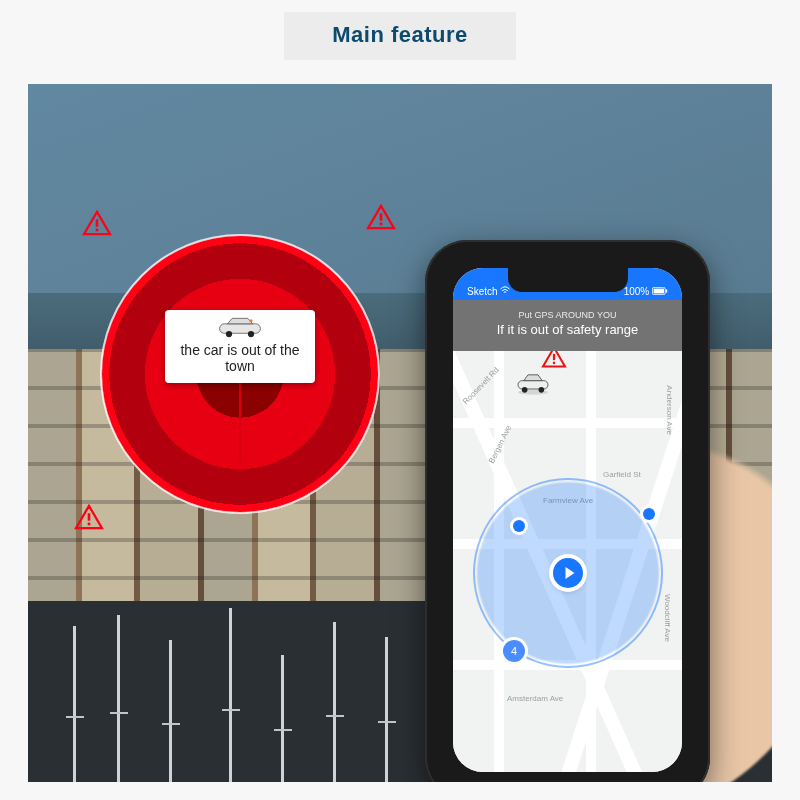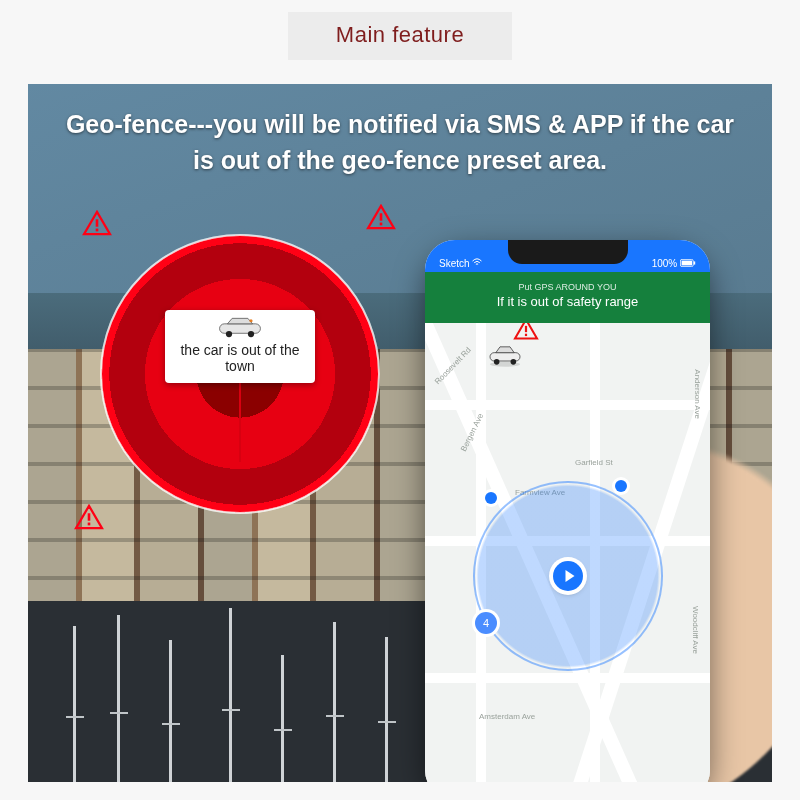--- a/index.html
+++ b/index.html
@@ -16,22 +16,22 @@
     width: 100%;
     padding-top: 12px;
     display: flex;
     justify-content: center;
   }
   .header-box {
     background: #ececec;
     padding: 10px 48px 12px;
     font-size: 22px;
     letter-spacing: 0.5px;
-    color: #7f1d1d;
-    font-weight: 400;
+    color: #0c4a6e;
+    font-weight: 700;
   }
 
   
   .panel {
     position: absolute;
     left: 28px;
     right: 28px;
     top: 84px;
     bottom: 18px;
     overflow: hidden;
@@ -137,21 +137,21 @@
     filter: blur(1px);
     border-radius:50%;
     transform: rotate(-12deg);
   }
   .phone {
     position:absolute;
     right:62px; top:156px;
     width:285px; height:560px;
     background:#1a1a1a;
     border-radius:42px;
-    padding:0;
+    padding:28px;
     box-shadow: 0 10px 30px rgba(0,0,0,0.5), inset 0 0 0 2px #2e2e2e;
   }
   .phone-screen{
     position:relative;
     width:100%; height:100%;
     background:#fff;
     border-radius:30px;
     overflow:hidden;
   }
   .notch{
@@ -160,21 +160,21 @@
     border-bottom-left-radius:14px; border-bottom-right-radius:14px;
     z-index:30;
   }
   .statusbar{
     height:32px; background:#1976ff;
     display:flex; justify-content:space-between; align-items:flex-end;
     padding:0 14px 3px; font-size:10px; color:#fff; font-weight:500;
     position:relative; z-index:20;
   }
   .appbar{
-    background:#15803d; color:#fff;
+    background:#737373; color:#fff;
     text-align:center; font-size:13px;
     padding:10px 8px 14px;
     position:relative; z-index:20;
   }
   .appbar-sub{
     font-size:9px; opacity:.85; display:block; margin-bottom:2px;
   }
 
   
   .phone-map{
@@ -242,21 +242,20 @@
     <span class="mast" style="left:12%; height:92%;"></span>
     <span class="mast" style="left:19%; height:78%;"></span>
     <span class="mast" style="left:27%; height:96%;"></span>
     <span class="mast" style="left:34%; height:70%;"></span>
     <span class="mast" style="left:41%; height:88%;"></span>
     <span class="mast" style="left:48%; height:80%;"></span>
     <span class="mast" style="left:55%; height:94%;"></span>
     <span class="mast" style="left:63%; height:72%;"></span>
   </div>
 
-  <div class="headline">Geo-fence---you will be notified via SMS &amp; APP if the car is out of the geo-fence preset area.</div>
 
   <span class="warn" style="left:54px; top:126px;">
     <svg viewBox="0 0 32 28">
         <path d="M16 2 L30 26 H2 Z" fill="none" stroke="#ff0015" stroke-width="2.4"></path>
         <rect x="14.6" y="10" width="2.8" height="8" fill="#ff0015"></rect>
         <rect x="14.6" y="20" width="2.8" height="3" fill="#ff0015"></rect>
       </svg>
   </span>
   <span class="warn" style="left:338px; top:120px;">
     <svg viewBox="0 0 32 28">

